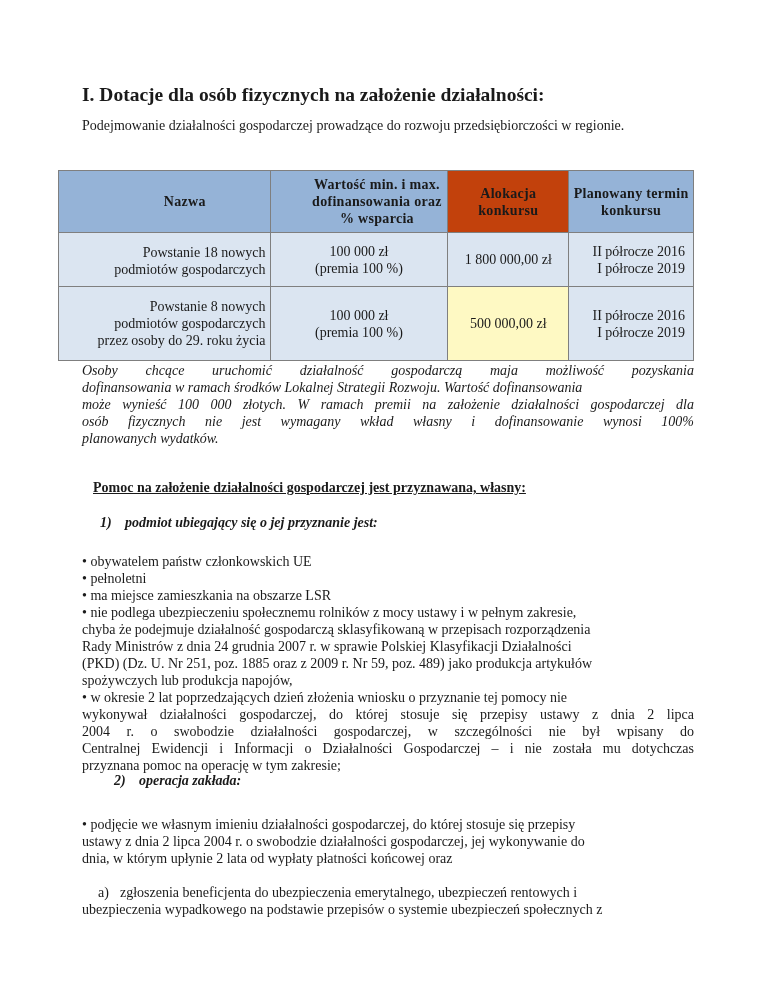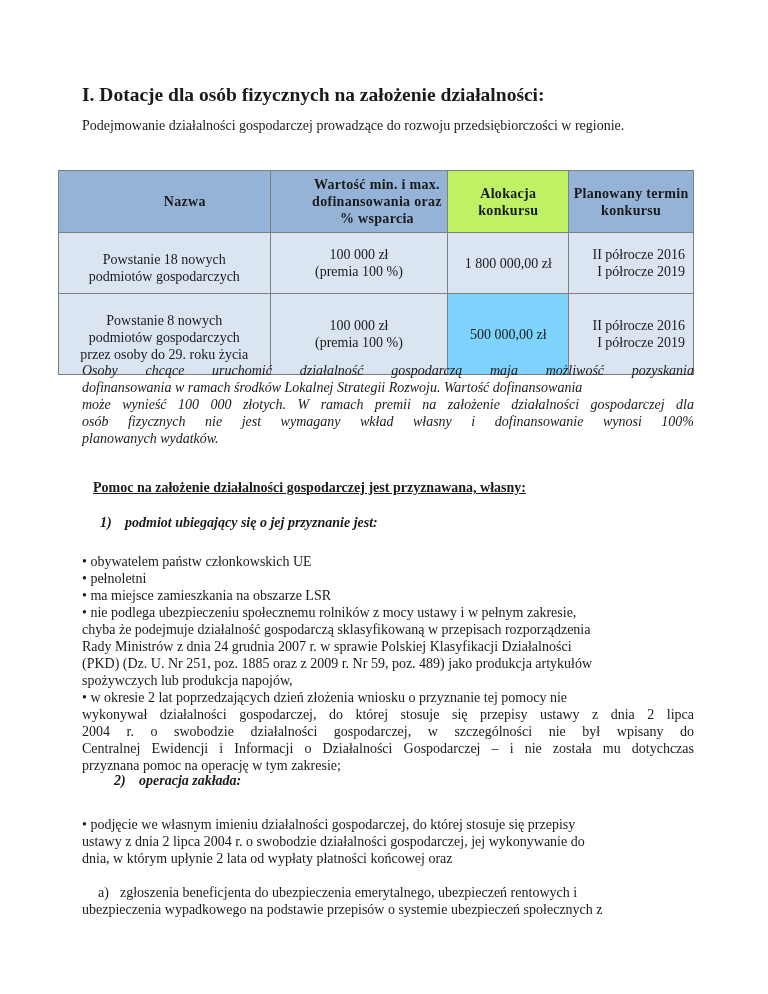--- a/index.html
+++ b/index.html
@@ -23,21 +23,21 @@
   table.grants th, table.grants td {
     border: 1px solid #7f7f7f; padding: 0 4px;
   }
   table.grants th {
     background: #95b3d7; font-weight: bold; text-align: center; height: 61px;
     letter-spacing: 0.3px;
   }
   table.grants td { background: #dbe5f1; }
   table.grants tr.r1 td { height: 42px; }
   table.grants tr.r2 td { height: 62px; }
-  table.grants td.name { text-align: center; vertical-align: top; padding-top: 18px; }
+  table.grants td.name { text-align: right; vertical-align: top; padding-top: 11px; }
   table.grants td.c { text-align: center; vertical-align: middle; }
   table.grants td.r { text-align: right; vertical-align: middle; padding-right: 8px; }
   .desc { left: 82px; top: 362px; width: 612px; text-align: justify; font-style: italic; }
   .desc .line { display: block; text-align: justify; text-align-last: justify; }
   .desc .line.last, .desc .line.nj { text-align-last: left; }
   .subhead {
     left: 93px; top: 480px; font-weight: bold; text-decoration: underline;
     font-size: 14px; white-space: nowrap;
   }
   .item-head {
@@ -67,21 +67,21 @@
     <colgroup>
       <col style="width:212px">
       <col style="width:178px">
       <col style="width:121px">
       <col style="width:125px">
     </colgroup>
     <thead>
       <tr>
         <th style="background: rgb(149, 179, 215); padding-left: 45px;">Nazwa</th>
         <th style="background: rgb(149, 179, 215); padding-left: 40px;">Wartość min. i max. dofinansowania oraz % wsparcia</th>
-        <th style="background: #bef264;">Alokacja konkursu</th>
+        <th style="background: #c2410c;">Alokacja konkursu</th>
         <th style="background: rgb(149, 179, 215);">Planowany termin konkursu</th>
       </tr>
     </thead>
     <tbody>
       <tr class="r1">
         <td class="name" style="background: rgb(219, 229, 241);">
           <div>Powstanie 18 nowych</div>
           <div>podmiotów gospodarczych</div>
         </td>
         <td class="c" style="background: rgb(219, 229, 241);">
@@ -97,21 +97,21 @@
       <tr class="r2">
         <td class="name" style="background: rgb(219, 229, 241);">
           <div>Powstanie 8 nowych</div>
           <div>podmiotów gospodarczych</div>
           <div>przez osoby do 29. roku życia</div>
         </td>
         <td class="c" style="background: rgb(219, 229, 241);">
           <div>100 000 zł</div>
           <div>(premia 100 %)</div>
         </td>
-        <td class="c" style="background: #7dd3fc;">500 000,00 zł</td>
+        <td class="c" style="background: #fef9c3;">500 000,00 zł</td>
         <td class="r" style="background: rgb(219, 229, 241);">
           <div>II półrocze 2016</div>
           <div>I półrocze 2019</div>
         </td>
       </tr>
     </tbody>
   </table>
 
   <div class="abs p desc">
     <span class="line">Osoby chcące uruchomić działalność gospodarczą maja możliwość pozyskania</span>

